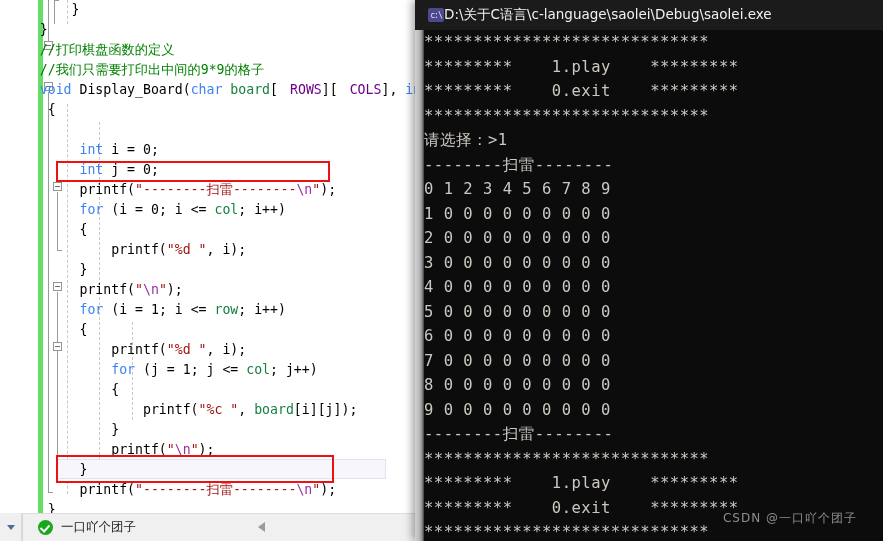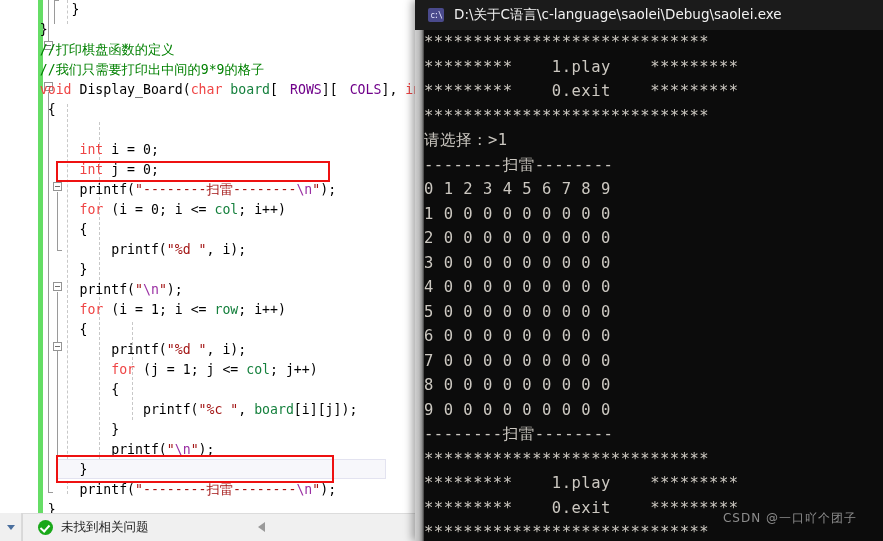--- a/index.html
+++ b/index.html
@@ -53,21 +53,21 @@
     position: absolute; left: 0; top: 0; width: 440px; height: 513px;
     font-family: "DejaVu Sans Mono", "Liberation Mono", monospace;
     font-size: 13.2px;
     line-height: 20px;
     white-space: pre;
     color: #000000;
     overflow: hidden;
   }
   .ln { position: absolute; left: 0; height: 20px; white-space: pre; }
 
-  .kw   { color: #ef4444; }
+  .kw   { color: #3b82f6; }
   .mac  { color: #6f008a; margin-left: 12px; }
   .id   { color: #000000; }
   .var  { color: #15803d; }
   .str  { color: #a31515; }
   .esc  { color: #9a2fa3; }
   .cmt  { color: #008000; }
   .punc { color: #000000; }
 
   
   .redbox {
@@ -130,21 +130,21 @@
     padding-left: 13px;
   }
   .cmd-icon {
     width: 16px; height: 14px; background: #4a4a8c; border-radius: 2px;
     position: relative; flex: none;
     display: flex; align-items: center; justify-content: center;
     font-family: "DejaVu Sans Mono", monospace; font-size: 8px;
     color: #e6e6ff; letter-spacing: -1px;
   }
   .console-title {
-    color: #f2f2f2; font-size: 13.5px; margin-left: 10px;
+    color: #f2f2f2; font-size: 13.5px; 
     font-family: "DejaVu Sans", sans-serif; white-space: nowrap;
   }
   .console-body {
     position: absolute; left: 9px; top: 30px; width: 459px; height: 511px;
     font-family: "DejaVu Sans Mono", "Liberation Mono", monospace;
     font-size: 15.5px;
     line-height: 24.5px;
     color: #ccc8c1;
     white-space: pre;
     letter-spacing: 0.5px;
@@ -206,21 +206,21 @@
 
     <div class="redbox" style="left:56px; top:161px; width:274px; height:21px;"></div>
     <div class="redbox" style="left:56px; top:455px; width:278px; height:28px;"></div>
 
     <div class="status-bar">
       <div class="status-divider-left">
         <span class="caret-down"></span>
       </div>
       <div style="display:flex;align-items:center;margin-left:38px;">
         <span class="ok-circle"></span>
-        <span class="status-text">未找到相关问题</span>
+        <span class="status-text">一口吖个团子</span>
       </div>
       <span class="triangle-left"></span>
     </div>
     <div class="vert-sep" style="left:22px; bottom:0; height:28px;"></div>
   </div>
 
   <div class="console-win">
     <div class="console-titlebar">
       <span class="cmd-icon">c:\</span>
       <span class="console-title">D:\关于C语言\c-language\saolei\Debug\saolei.exe</span>

